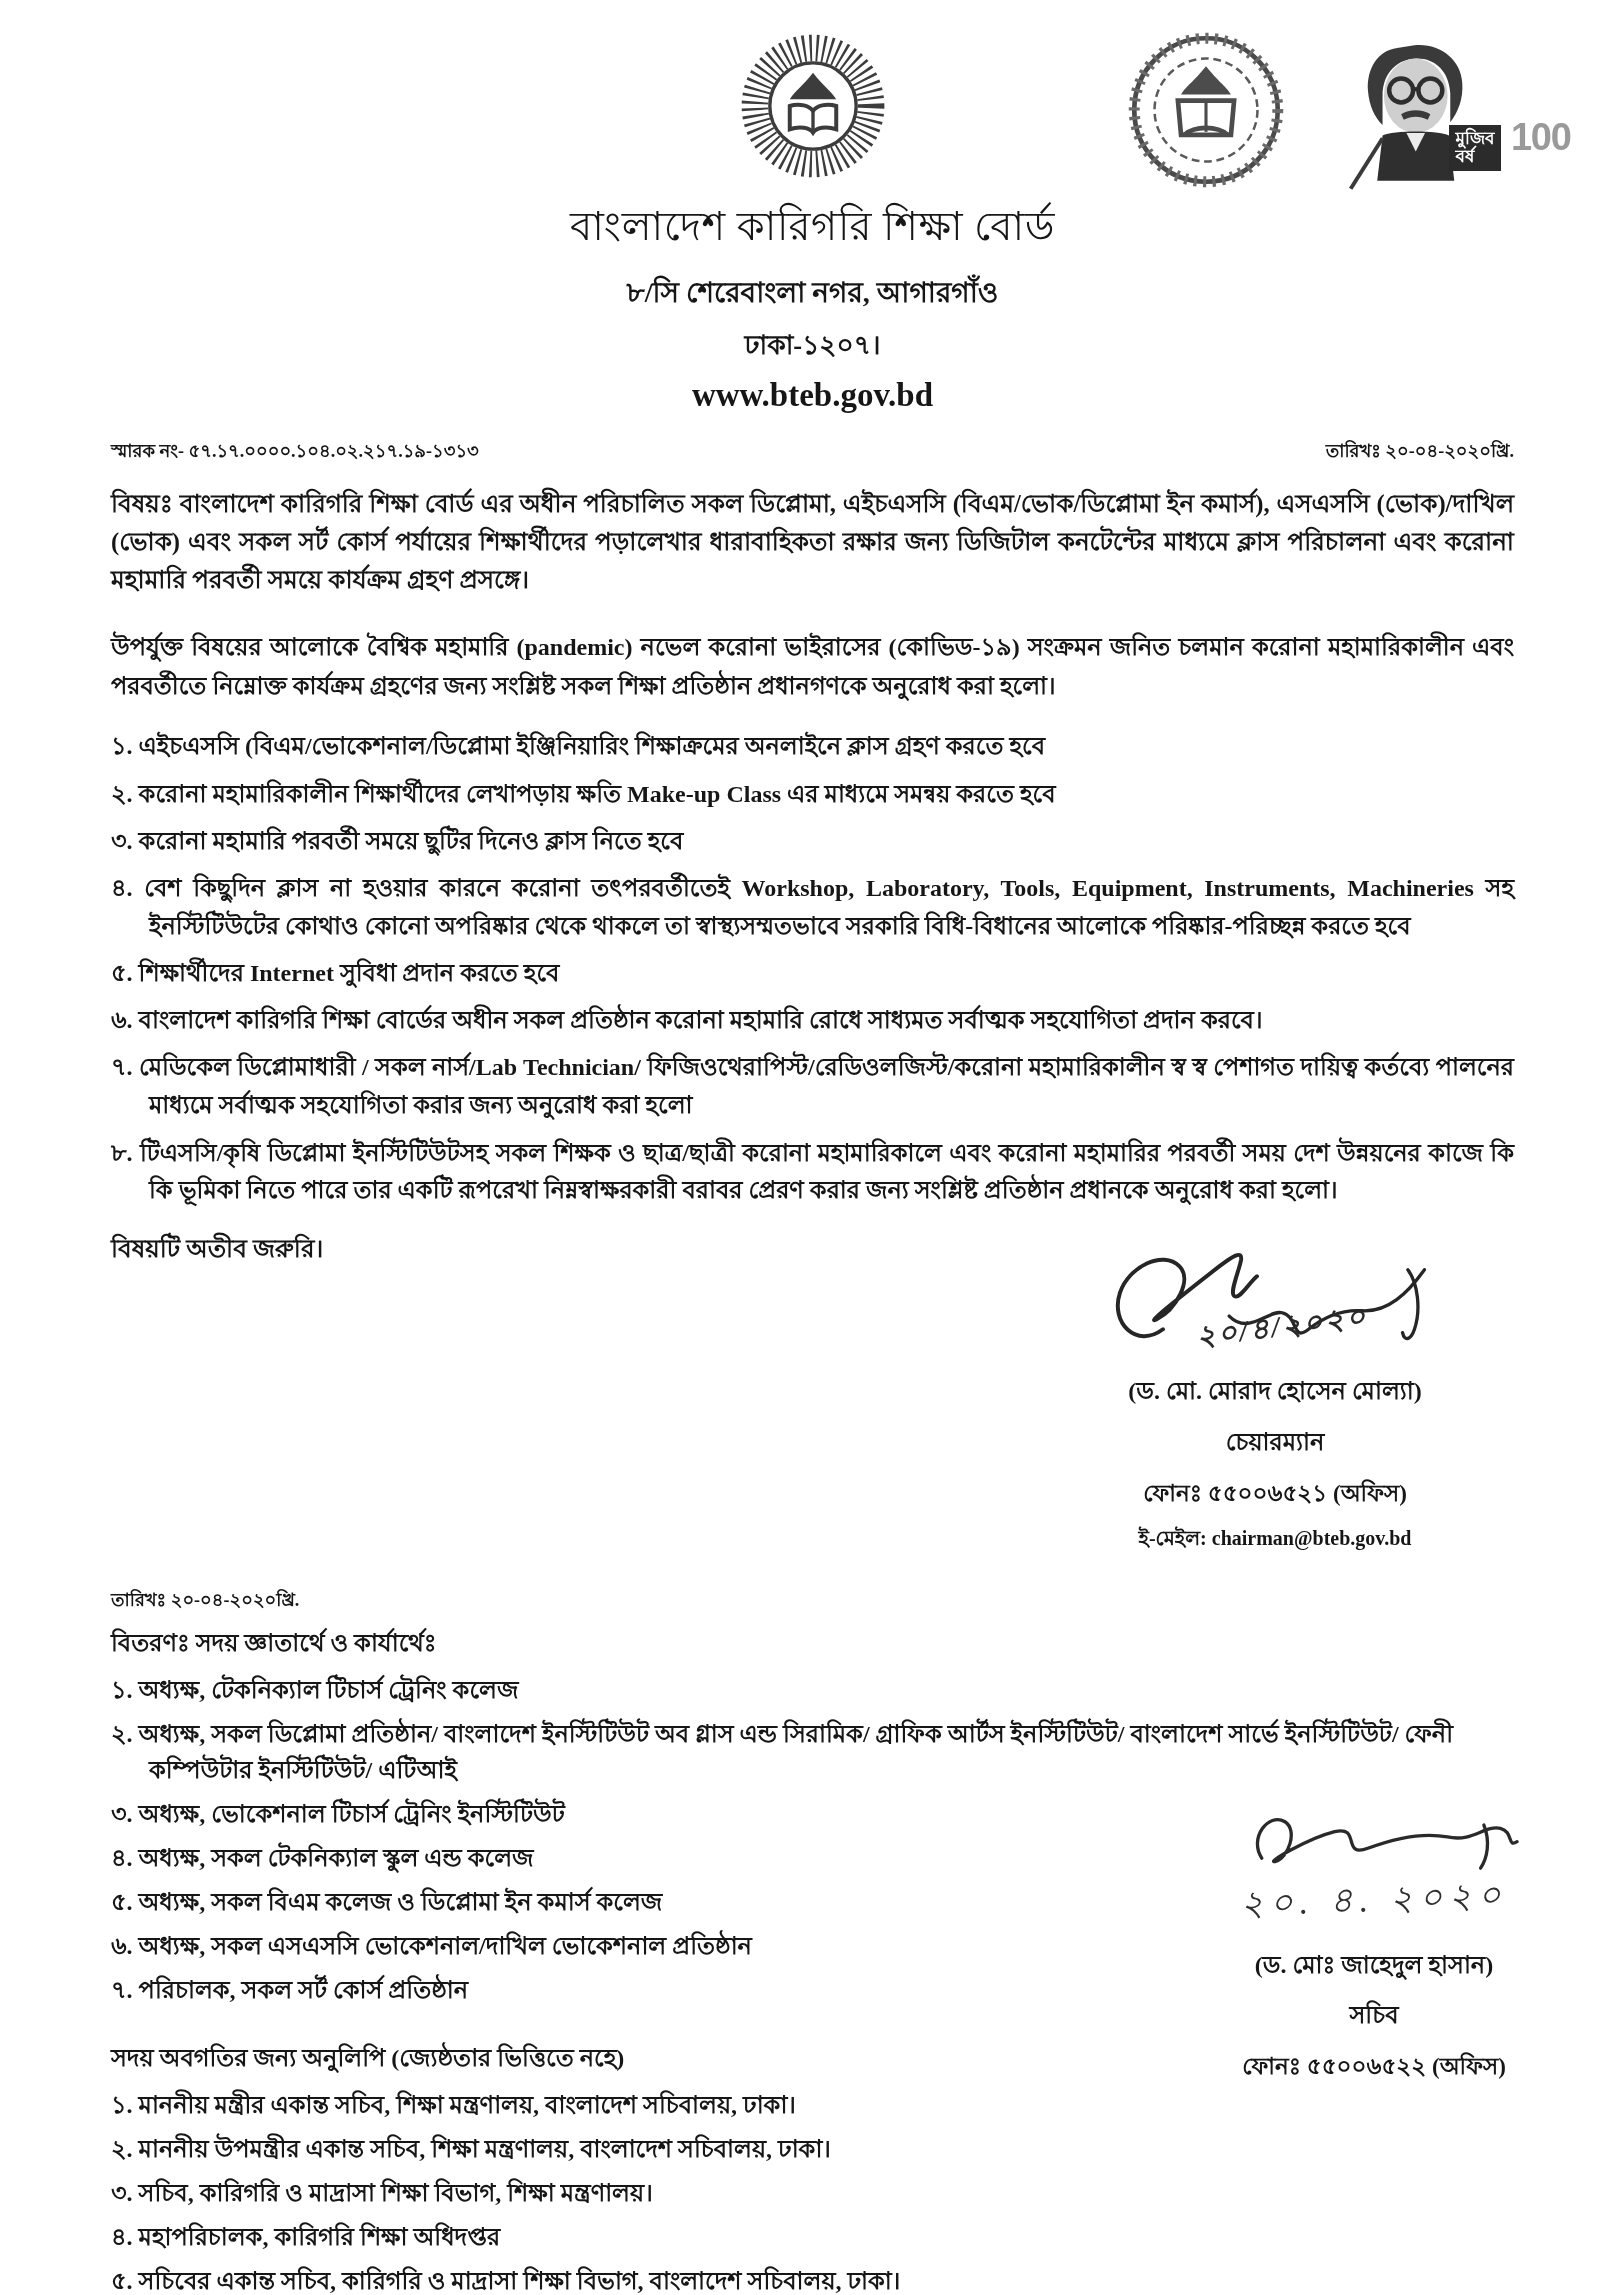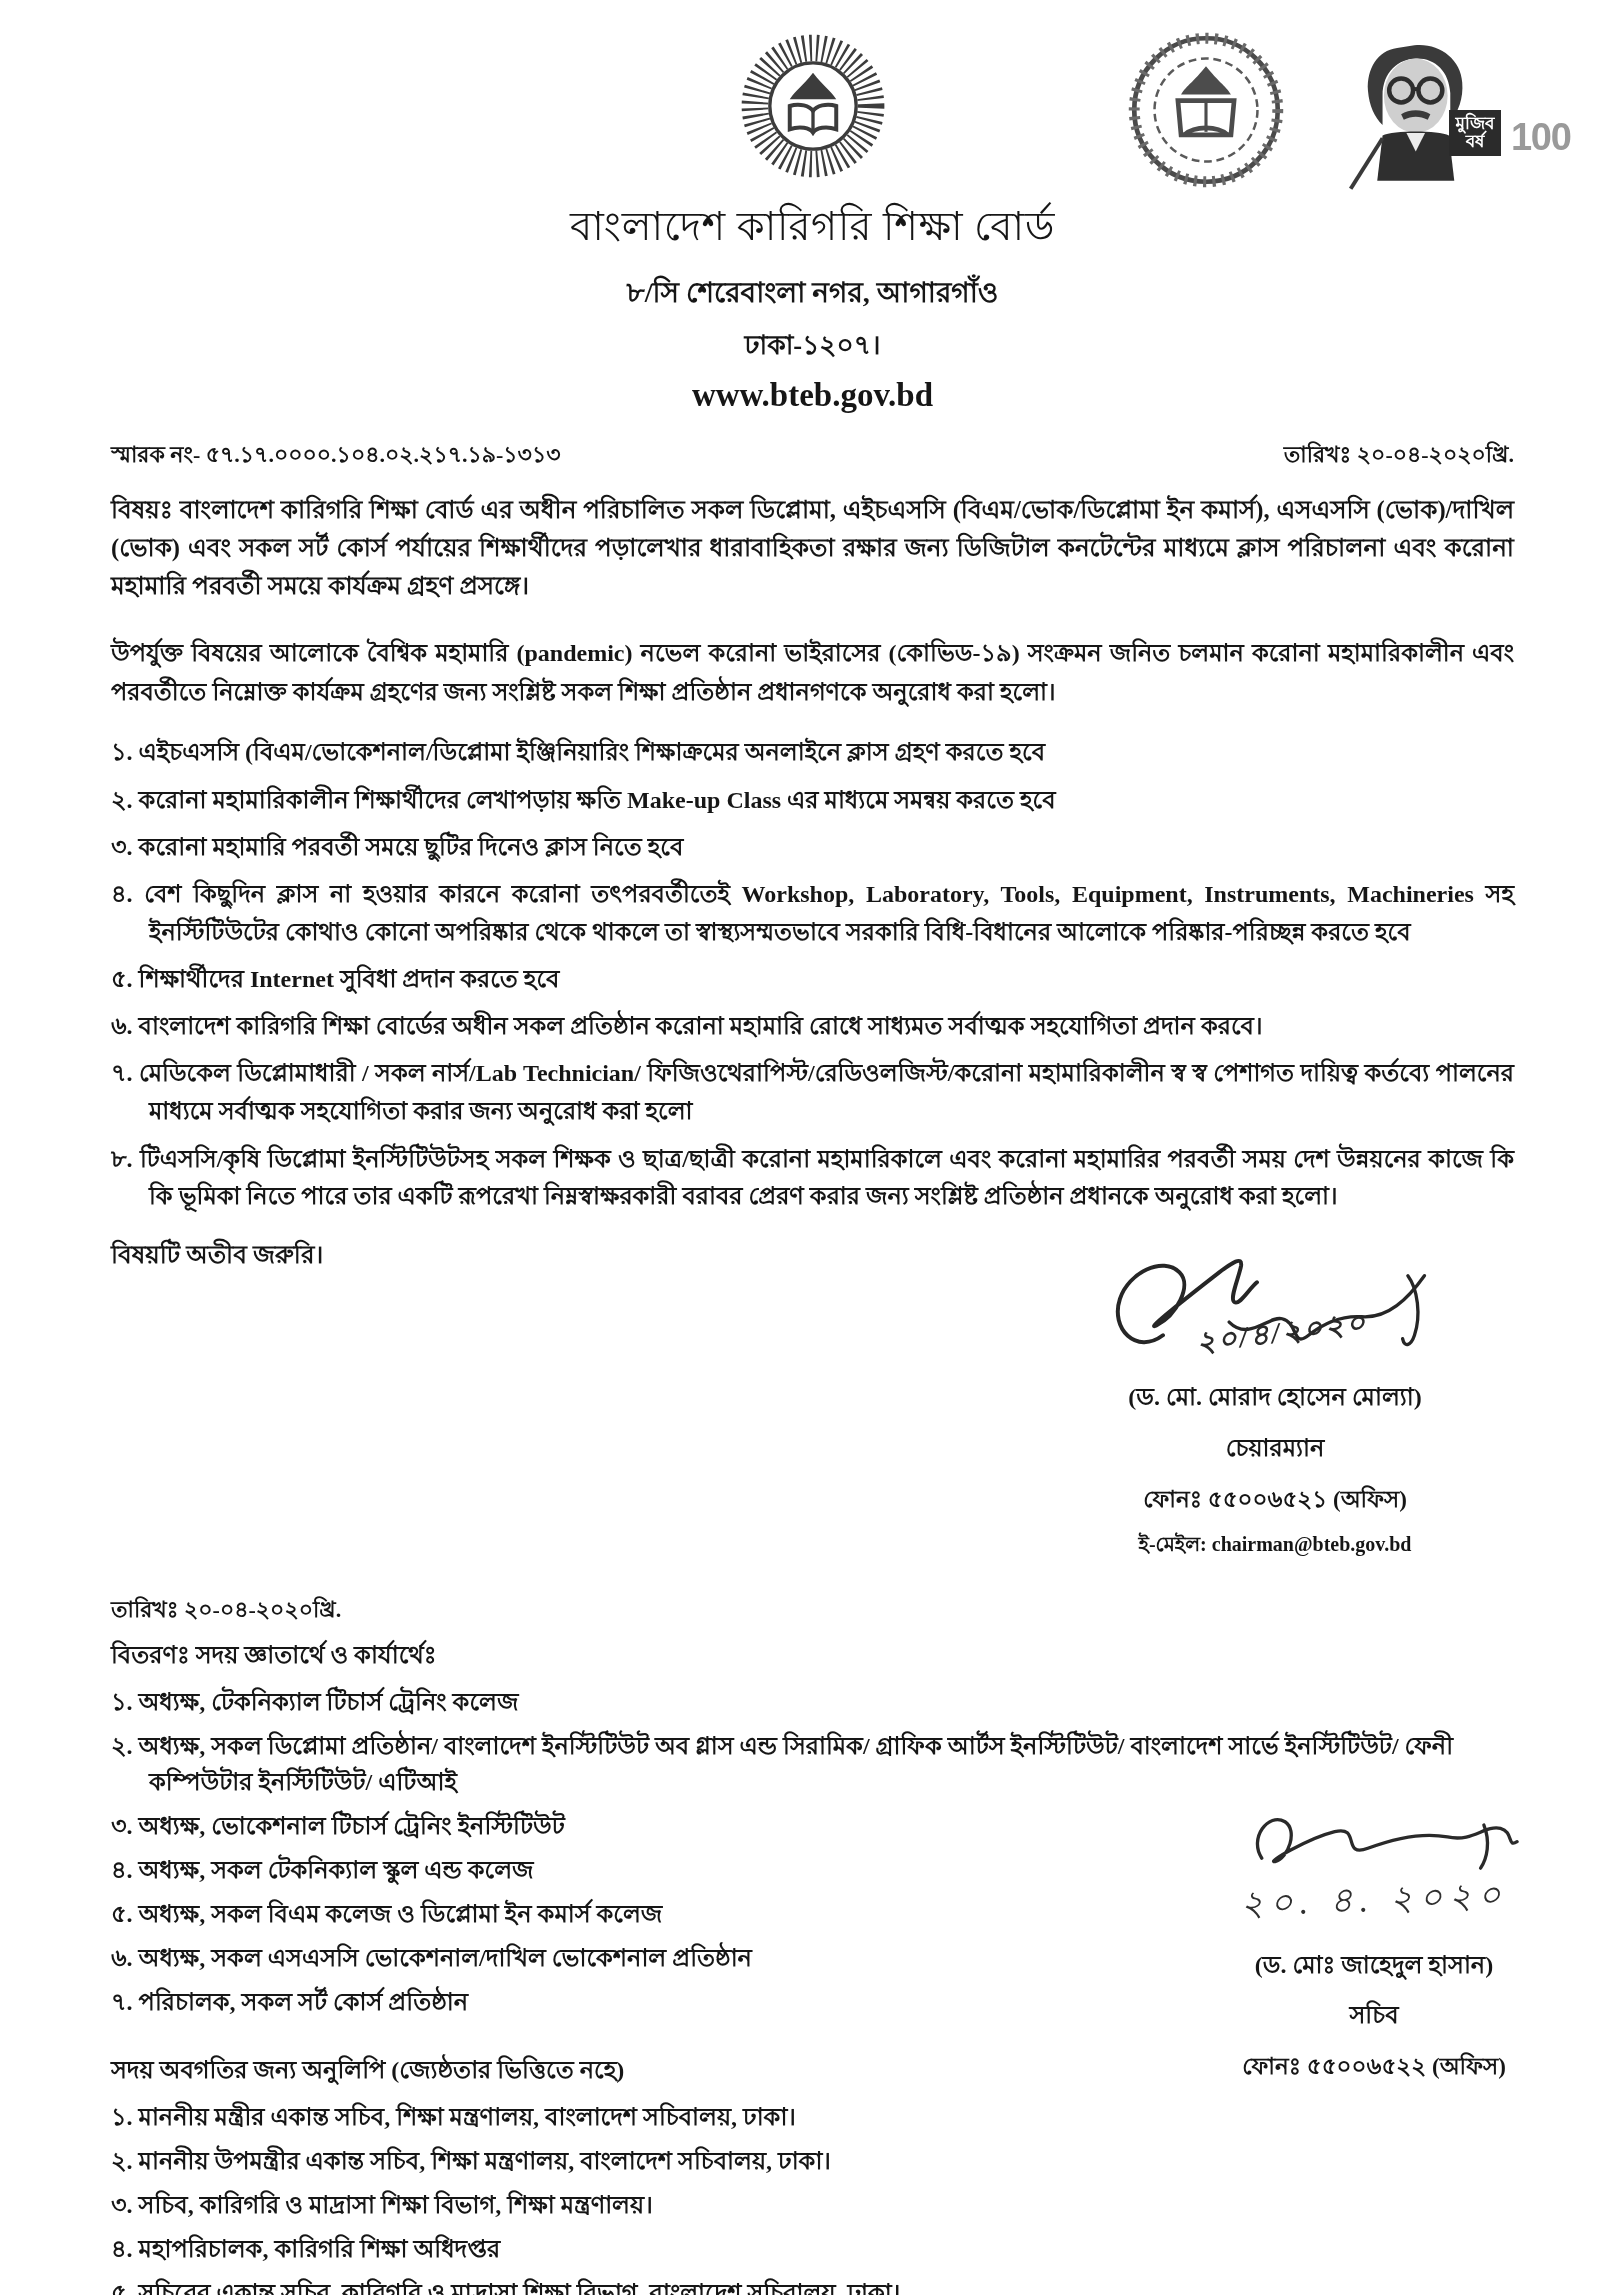--- a/index.html
+++ b/index.html
@@ -16,27 +16,27 @@
   .content{padding:18.6px 100px 0 111px;}
   
   .letterhead{text-align:center;}
   .emblem-wrap{display:flex;justify-content:center;margin-top:4px;}
   .board-title{font-size:40px;font-weight:400;margin-top:6.6px;letter-spacing:0.7px;}
   .addr{font-size:28px;font-weight:600;margin-top:9.3px;}
   .addr2{font-size:26.5px;font-weight:600;margin-top:6.6px;}
   .website{font-size:33px;font-weight:700;margin-top:8px;font-family:"Liberation Serif",serif;}
   .corner-logos{position:absolute;top:32px;left:1128px;display:flex;align-items:flex-start;gap:40px;}
   .mujib{position:relative;width:226px;height:166px;}
-  .mujib-tag{position:absolute;left:125px;top:78px;background:#2b2b2b;color:#fff;
-     font-size:17px;line-height:1.05;padding:5.3px 6.6px;font-weight:700;text-align:center;}
+  .mujib-tag{position:absolute;left:125px;top:93px;background:#2b2b2b;color:#fff;
+     font-size:17px;line-height:1.05;padding:5.3px 6.6px;font-weight:700;}
   .mujib-100{position:absolute;left:187px;top:84px;color:#9a9a9a;font-size:38px;font-weight:700;
      font-family:"Liberation Sans",sans-serif;letter-spacing:-1.3px;}
   
   .memo-row{display:flex;justify-content:space-between;align-items:flex-end;
-     font-size:22px;font-weight:600;margin-top:22.6px;}
+     font-size:18px;font-weight:600;margin-top:22.6px;}
   .memo-row .right{font-weight:600;}
   
   .subject{font-size:24.6px;font-weight:700;line-height:1.55;text-align:justify;margin-top:17px;}
   .para{font-size:24px;font-weight:600;line-height:1.62;text-align:justify;margin-top:29px;}
   .list{margin-top:22.6px;}
   .list-item{font-size:24px;font-weight:600;line-height:1.58;text-align:justify;
      padding-left:38px;text-indent:-38px;margin-top:9.3px;}
   .urgent{font-size:24.6px;font-weight:700;margin-top:20px;}
   
   .sig-block{width:425px;margin-left:auto;margin-right:26.5px;text-align:center;margin-top:-40px;}

